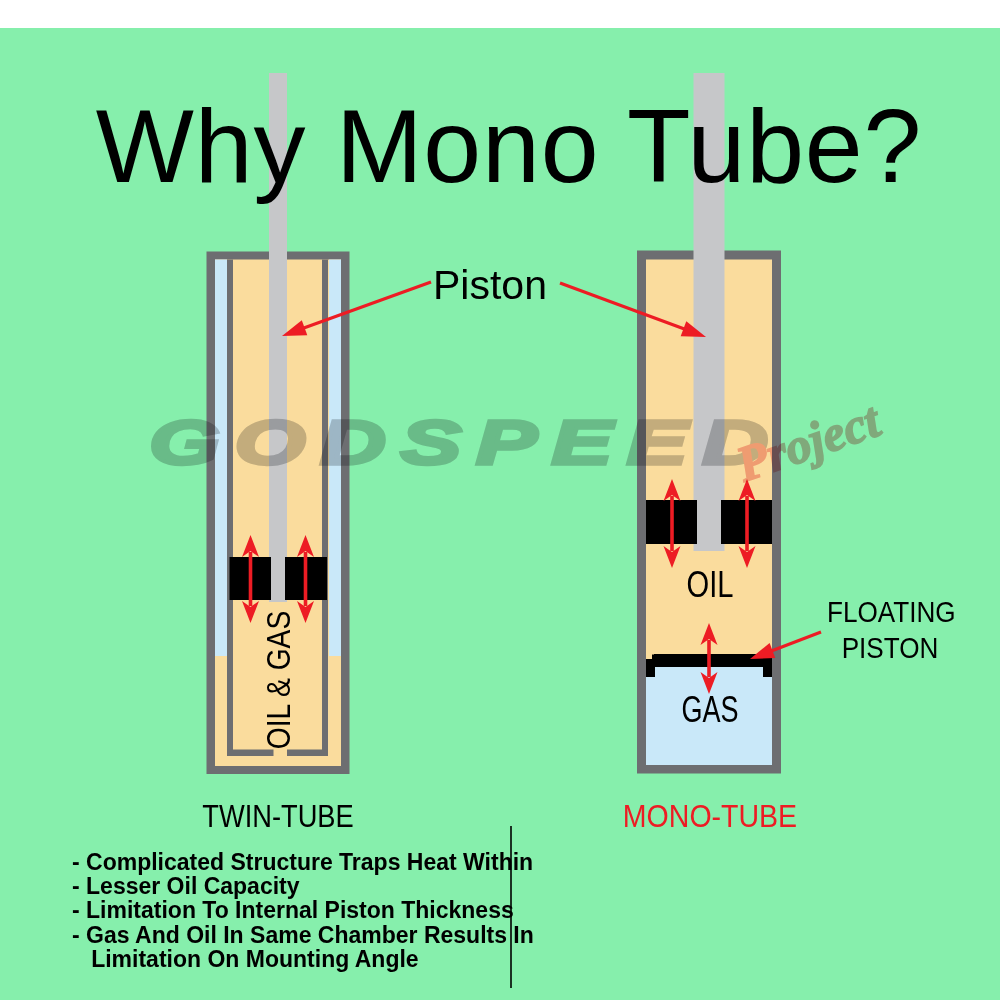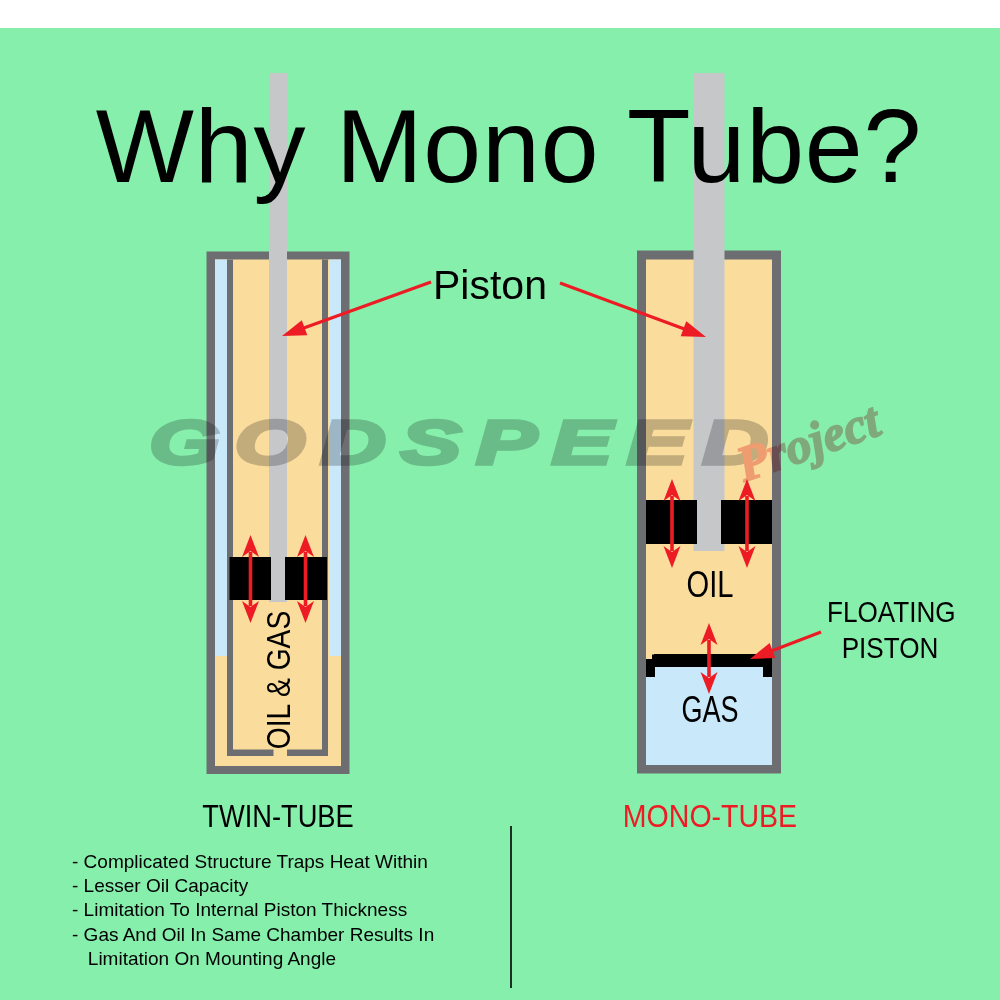--- a/index.html
+++ b/index.html
@@ -10,21 +10,21 @@
   white-space:nowrap;letter-spacing:0.8px;}
 #piston{left:390px;top:234px;width:200px;text-align:center;font-size:41px;color:#000;}
 #fp{left:820px;top:566px;width:140px;text-align:center;font-size:29px;line-height:36.3px;color:#000;transform:scaleX(0.9);}
 #oil{left:660px;top:536px;width:100px;text-align:center;font-size:36px;color:#000;transform:scaleX(0.81);}
 #gas{left:660px;top:661px;width:100px;text-align:center;font-size:36px;color:#000;transform:scaleX(0.75);}
 #oilgas{left:157.5px;top:591.5px;width:240px;height:120px;text-align:center;font-size:34px;color:#000;
   transform:rotate(-90deg) scaleX(0.83);line-height:120px;}
 #twintube{left:178px;top:771px;width:200px;text-align:center;font-size:31px;color:#000;transform:scaleX(0.88);}
 #monotube{left:610px;top:771px;width:200px;text-align:center;font-size:31px;color:#ed1c24;transform:scaleX(0.92);}
 .list{color:#000;white-space:pre;}
-#list1{left:72px;top:821.5px;font-size:19px;line-height:24.4px;}
+#list1{left:72px;top:821.5px;font-size:23px;line-height:24.4px;font-weight:bold;}
 #list2{left:543px;top:821.5px;font-size:22.3px;line-height:24.4px;}
 
 </style>
 </head>
 <body>
 <div id="page">
 <svg class="abs" style="left:0;top:0" width="1000" height="1000" viewBox="0 0 1000 1000">
 
   <rect x="206.5" y="223.5" width="143" height="522.5" fill="#6d6e71"></rect>
   <rect x="215" y="231.5" width="126" height="506.5" fill="#fadc9d"></rect>

